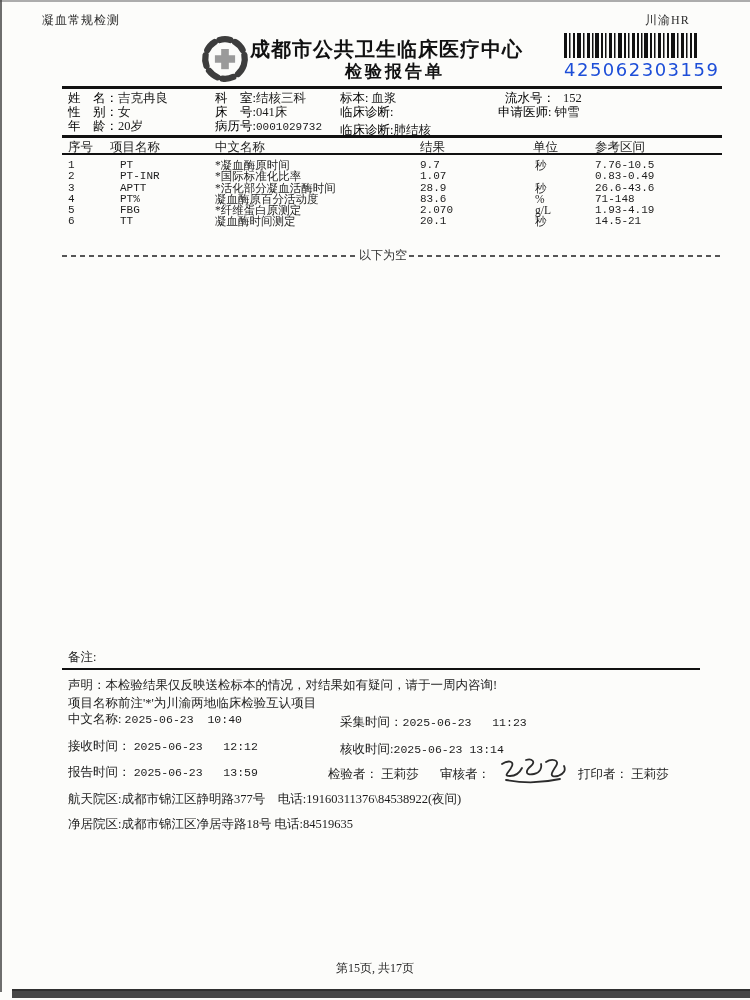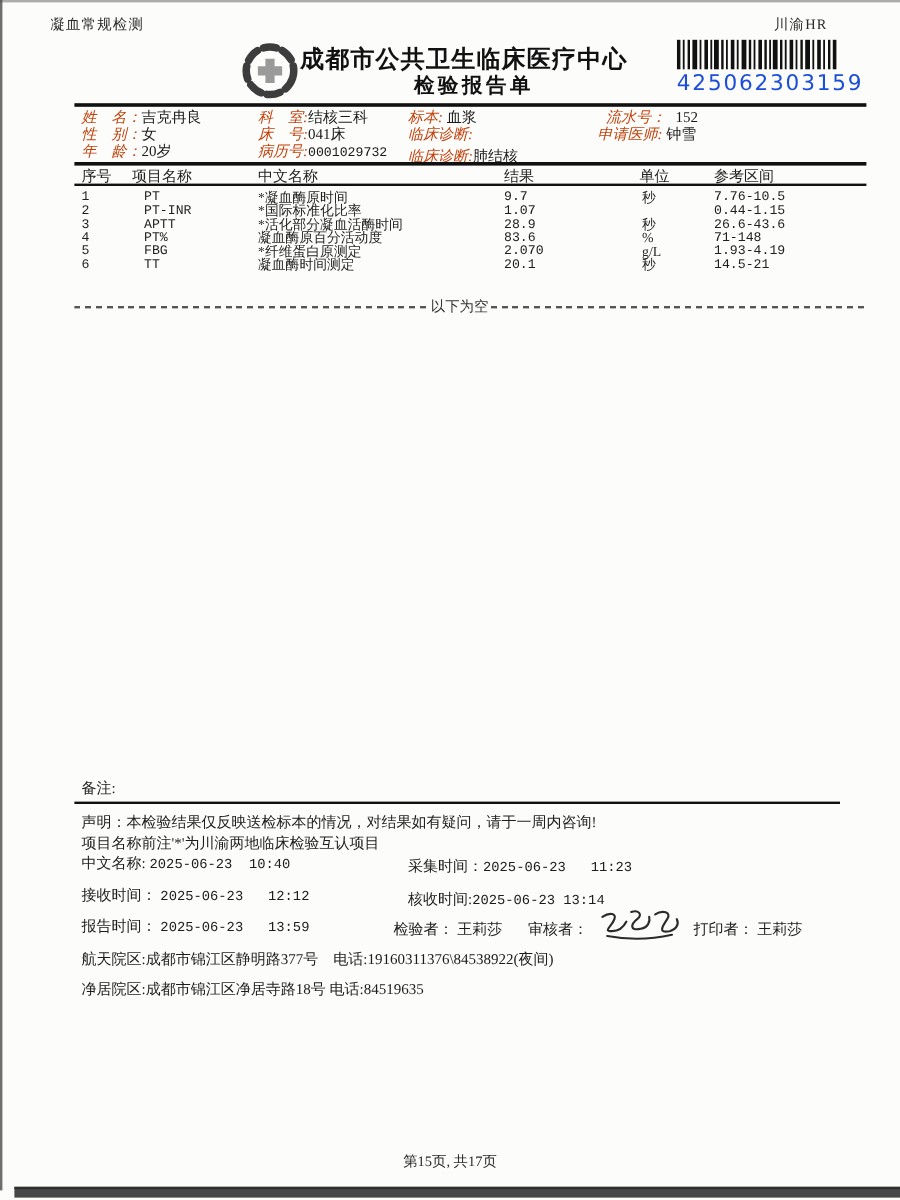--- a/index.html
+++ b/index.html
@@ -25,21 +25,21 @@
 
   .barcode-wrap { position:absolute; left:564px; top:33px; width:150px; }
   .barcode { display:block; }
   .barcode-num { font-family:"DejaVu Sans",sans-serif; font-size:18px; color:#1d4ed8;
     letter-spacing:1.5px; margin-top:1px; white-space:nowrap; }
 
   .hline { position:absolute; background:#111; }
 
   .prow { position:absolute; left:0; width:750px; height:14px; font-size:12.5px; }
   .pcell { position:absolute; white-space:pre; }
-  .pcell .lab { color:#c2410c;font-style:italic; }
+  .pcell .lab { color:#000000; }
   .pcell .val { color:#1a1a1a; }
 
   .thead { position:absolute; left:0; top:139px; width:750px; font-size:12.5px; }
   .trows { position:absolute; left:0; top:160px; width:750px; }
   .trow { position:relative; height:11.3px; font-size:11.5px; line-height:11.3px; }
   .cell { position:absolute; white-space:pre; }
   .c-no   { left:68px;  }
   .c-code { left:120px; }
   .c-name { left:215px; }
   .c-res  { left:420px; }
@@ -159,21 +159,21 @@
       <span class="cell c-res mono">9.7</span>
       <span class="cell c-unit">秒</span>
       <span class="cell c-rng mono">7.76-10.5</span>
     </div>
     <div class="trow">
       <span class="cell c-no mono">2</span>
       <span class="cell c-code mono">PT-INR</span>
       <span class="cell c-name">*国际标准化比率</span>
       <span class="cell c-res mono">1.07</span>
       <span class="cell c-unit"></span>
-      <span class="cell c-rng mono">0.44-1.15</span>
+      <span class="cell c-rng mono">0.83-0.49</span>
     </div>
     <div class="trow">
       <span class="cell c-no mono">3</span>
       <span class="cell c-code mono">APTT</span>
       <span class="cell c-name">*活化部分凝血活酶时间</span>
       <span class="cell c-res mono">28.9</span>
       <span class="cell c-unit">秒</span>
       <span class="cell c-rng mono">26.6-43.6</span>
     </div>
     <div class="trow">

